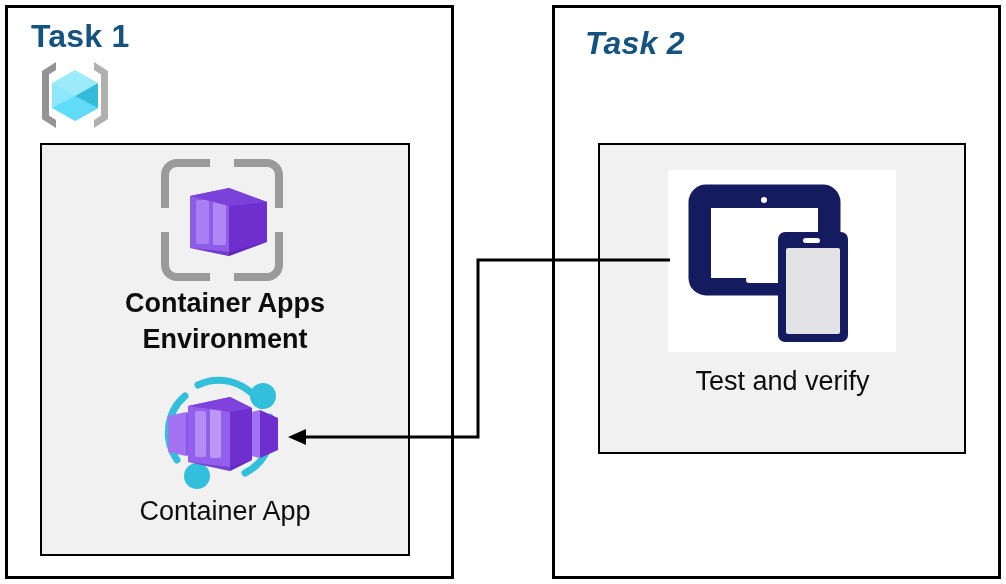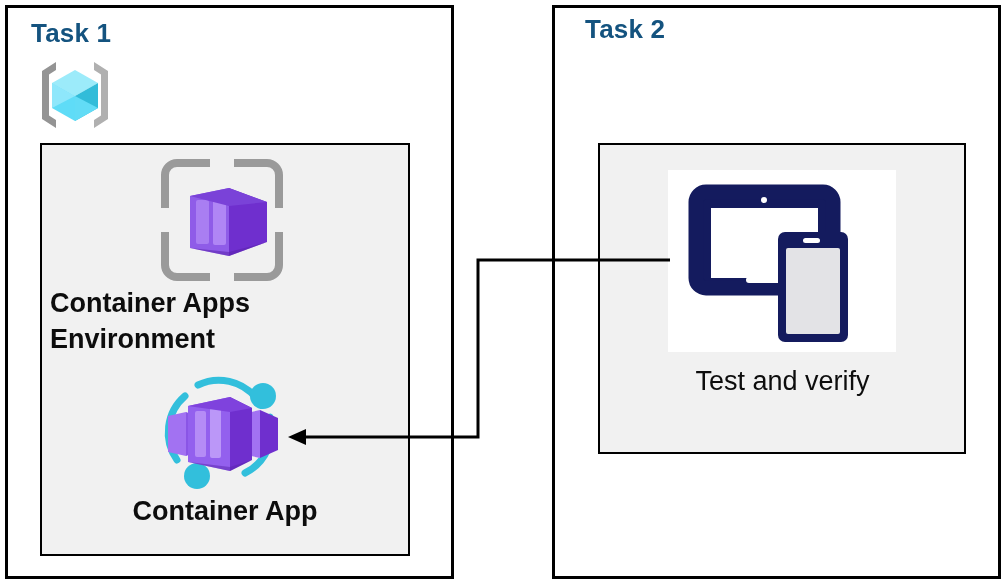--- a/index.html
+++ b/index.html
@@ -26,28 +26,28 @@
     position: absolute;
     box-sizing: border-box;
     border: 3px solid #000000;
     background: #ffffff;
   }
   #task1-box { left: 5px;   top: 5px;  width: 449px; height: 574px; }
   #task2-box { left: 552px; top: 5px;  width: 449px; height: 574px; }
 
   .task-title {
     position: absolute;
-    font-size: 26px;
+    font-size: 32px;
     font-weight: bold;
     color: #14537f;
     letter-spacing: 0.2px;
     white-space: nowrap;
   }
   #task1-title { left: 31px;  top: 18px; }
-  #task2-title { left: 585px; top: 14px; }
+  #task2-title { left: 585px; top: 25px; font-style: italic; }
 
   
   .inner-panel {
     position: absolute;
     box-sizing: border-box;
     border: 2px solid #000000;
     background: #f1f1f1;
   }
   #task1-panel { left: 40px;  top: 143px; width: 370px; height: 413px; }
   #task2-panel { left: 598px; top: 143px; width: 368px; height: 311px; }
@@ -78,40 +78,40 @@
   
   #cae-icon {
     position: absolute;
     left: 160px; top: 158px;
     width: 124px; height: 124px;
   }
   #cae-label {
     position: absolute;
     left: 50px; top: 286px;
     width: 350px;
-    text-align: left;
+    text-align: center;
     font-size: 27px;
     font-weight: bold;
     line-height: 1.32;
     color: #0d0d0d;
   }
 
   
   #ca-icon {
     position: absolute;
     left: 150px; top: 372px;
     width: 148px; height: 118px;
   }
   #ca-label {
     position: absolute;
     left: 50px; top: 496px;
     width: 350px;
     text-align: center;
     font-size: 27px;
-    font-weight: bold;
+    font-weight: normal;
     color: #0d0d0d;
   }
 
   
   #tv-icon {
     position: absolute;
     left: 668px; top: 170px;
     width: 228px; height: 182px;
     background: #ffffff;
   }

